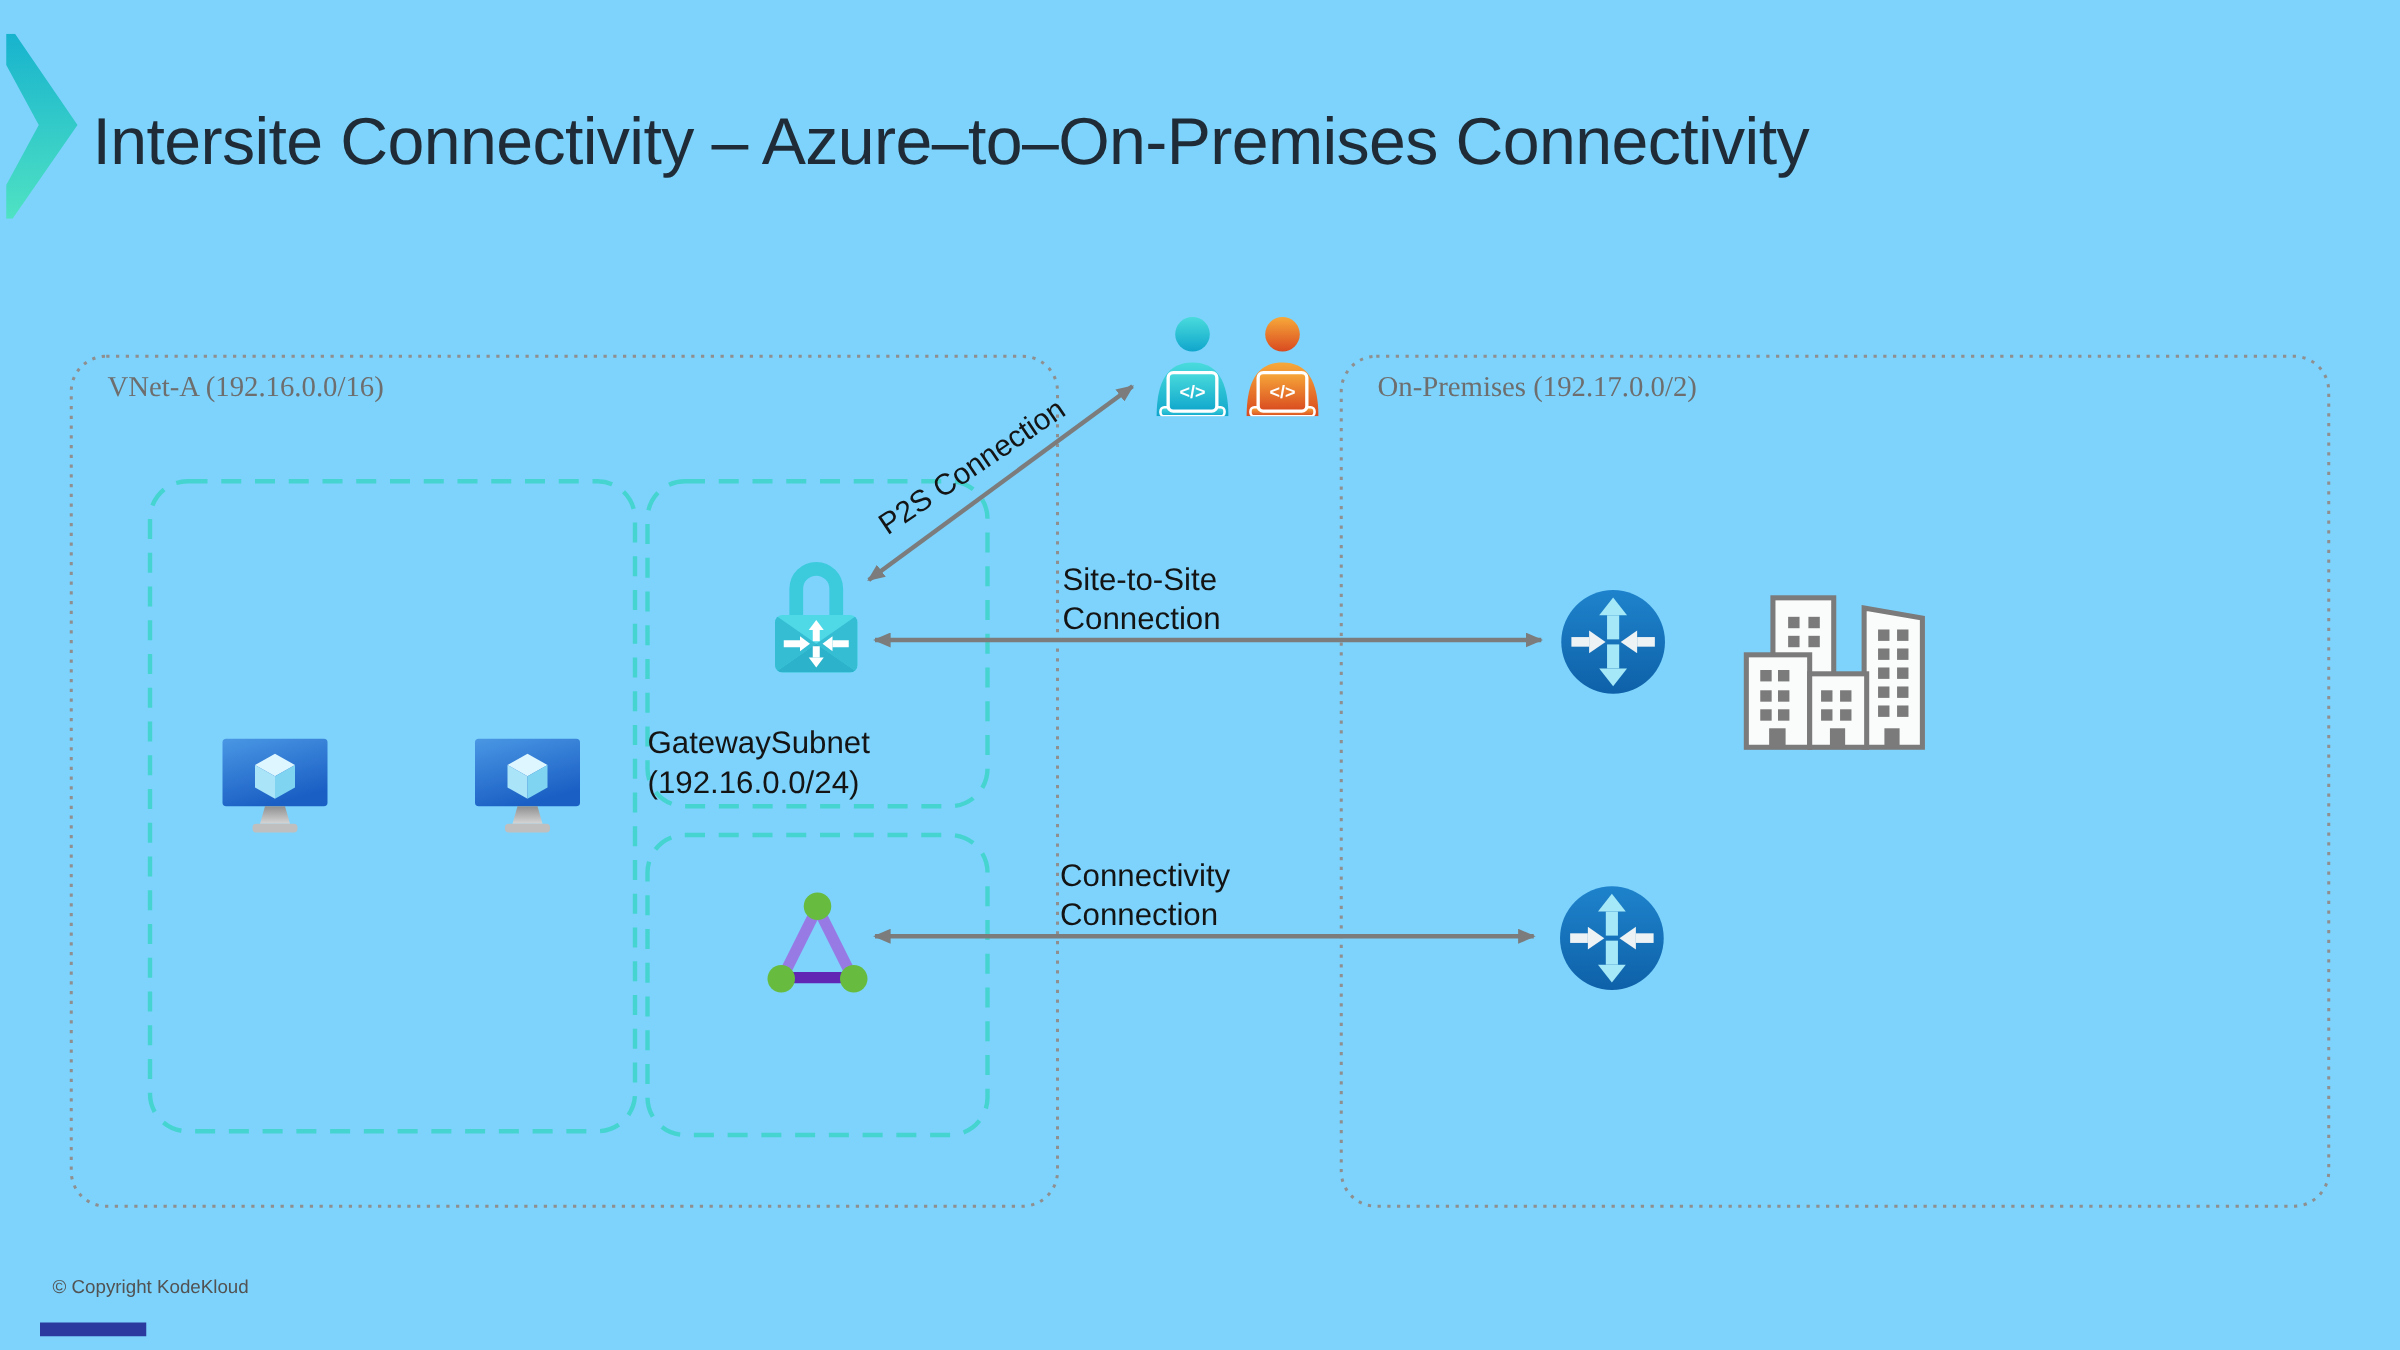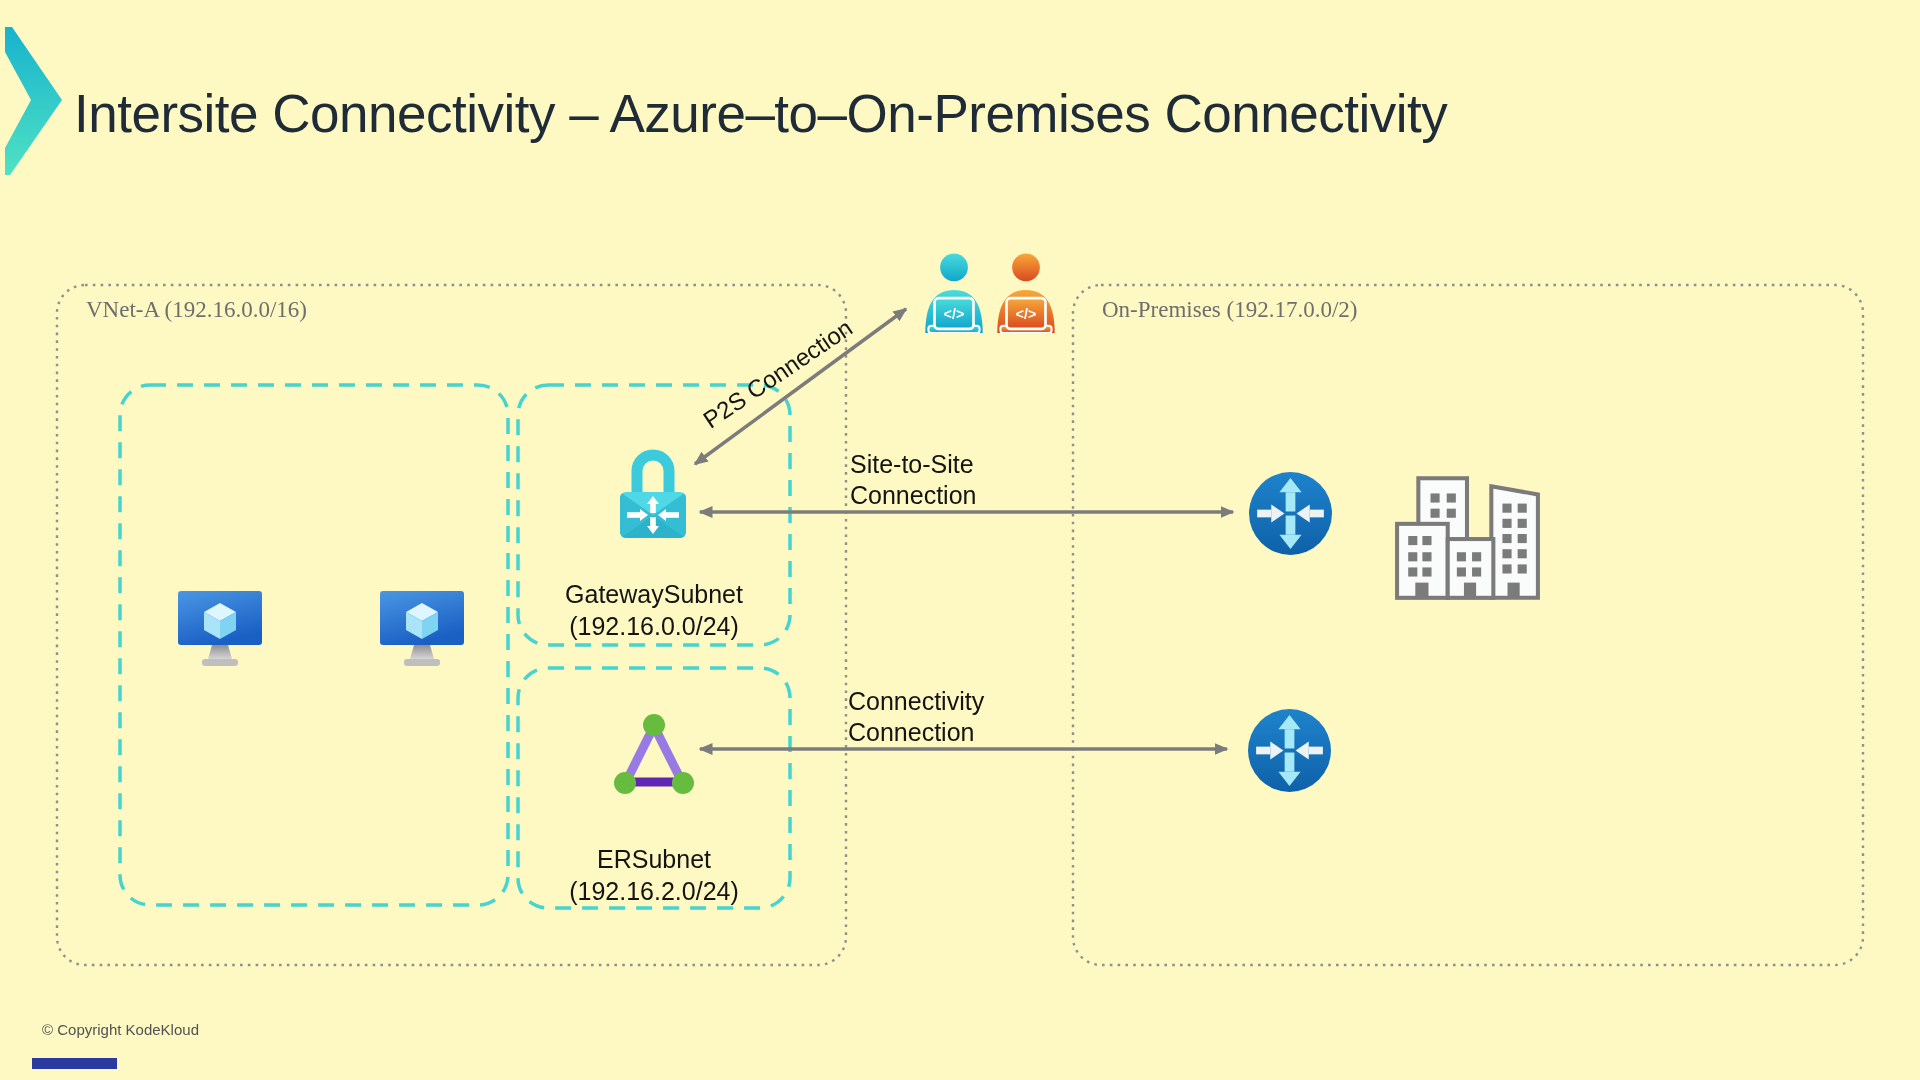--- a/index.html
+++ b/index.html
@@ -2,31 +2,31 @@
 <html><head>
 <meta charset="utf-8">
 <style>
   * { margin:0; padding:0; box-sizing:border-box; }
   html,body { width:1920px; height:1080px; }
   body {
     font-family:"Liberation Sans","DejaVu Sans",sans-serif;
     background:#fafbfb;
     overflow:hidden;
   }
-  .stage { position:relative; width:1920px; height:1080px; background:#fef9c3; }
+  .stage { position:relative; width:1920px; height:1080px; background:#7dd3fc; }
   .abs { position:absolute; }
   .page-title {
     left:74px; top:83px;
     font-size:53px; letter-spacing:-0.5px;
     color:#1f2c37; white-space:nowrap;
   }
   .zone-label { font-size:23px; color:#6e6e6e; white-space:nowrap;font-family:Liberation Serif, serif; }
   .node-label {
     font-size:25px; line-height:32px; color:#141414;
-    text-align:center; white-space:nowrap;
+    white-space:nowrap;
   }
   .conn-label {
     font-size:25px; line-height:31px; color:#141414;
     text-align:left; white-space:nowrap;
   }
   .p2s-label {
     font-size:24px; color:#141414; white-space:nowrap;
     transform:translate(-50%,-50%) rotate(-34deg);
   }
   .footer-text { font-size:15px; color:#525252; white-space:nowrap; }
@@ -128,24 +128,20 @@
 
   <svg class="abs" style="left:610px;top:712px" width="88" height="88" viewBox="0 0 88 88">
     <line x1="16" y1="70" x2="44" y2="14" stroke="#977ae4" stroke-width="9"></line>
     <line x1="44" y1="14" x2="72" y2="70" stroke="#977ae4" stroke-width="9"></line>
     <line x1="16" y1="70" x2="72" y2="70" stroke="#6226b5" stroke-width="9"></line>
     <circle cx="44" cy="13" r="11" fill="#67bc40"></circle>
     <circle cx="15" cy="71" r="11" fill="#67bc40"></circle>
     <circle cx="73" cy="71" r="11" fill="#67bc40"></circle>
   </svg>
 
-  <div class="abs node-label" style="left:518px;top:843px;width:272px">
-    <span class="lbl-line">ERSubnet</span>
-    <span class="lbl-line">(192.16.2.0/24)</span>
-  </div>
 
   <svg class="abs" style="left:920px;top:251px" width="68" height="82" viewBox="0 0 66 80">
     <defs>
       <linearGradient id="devteal" x1="0" y1="0" x2="0" y2="1">
         <stop offset="0" stop-color="#49dbdc"></stop>
           <stop offset="1" stop-color="#10a6cc"></stop>
       </linearGradient>
     </defs>
     <circle cx="33" cy="16" r="13.5" fill="url(#devteal)"></circle>
     <path d="M5,80 C5,52 14,38 33,38 C52,38 61,52 61,80 Z" fill="url(#devteal)"></path>

